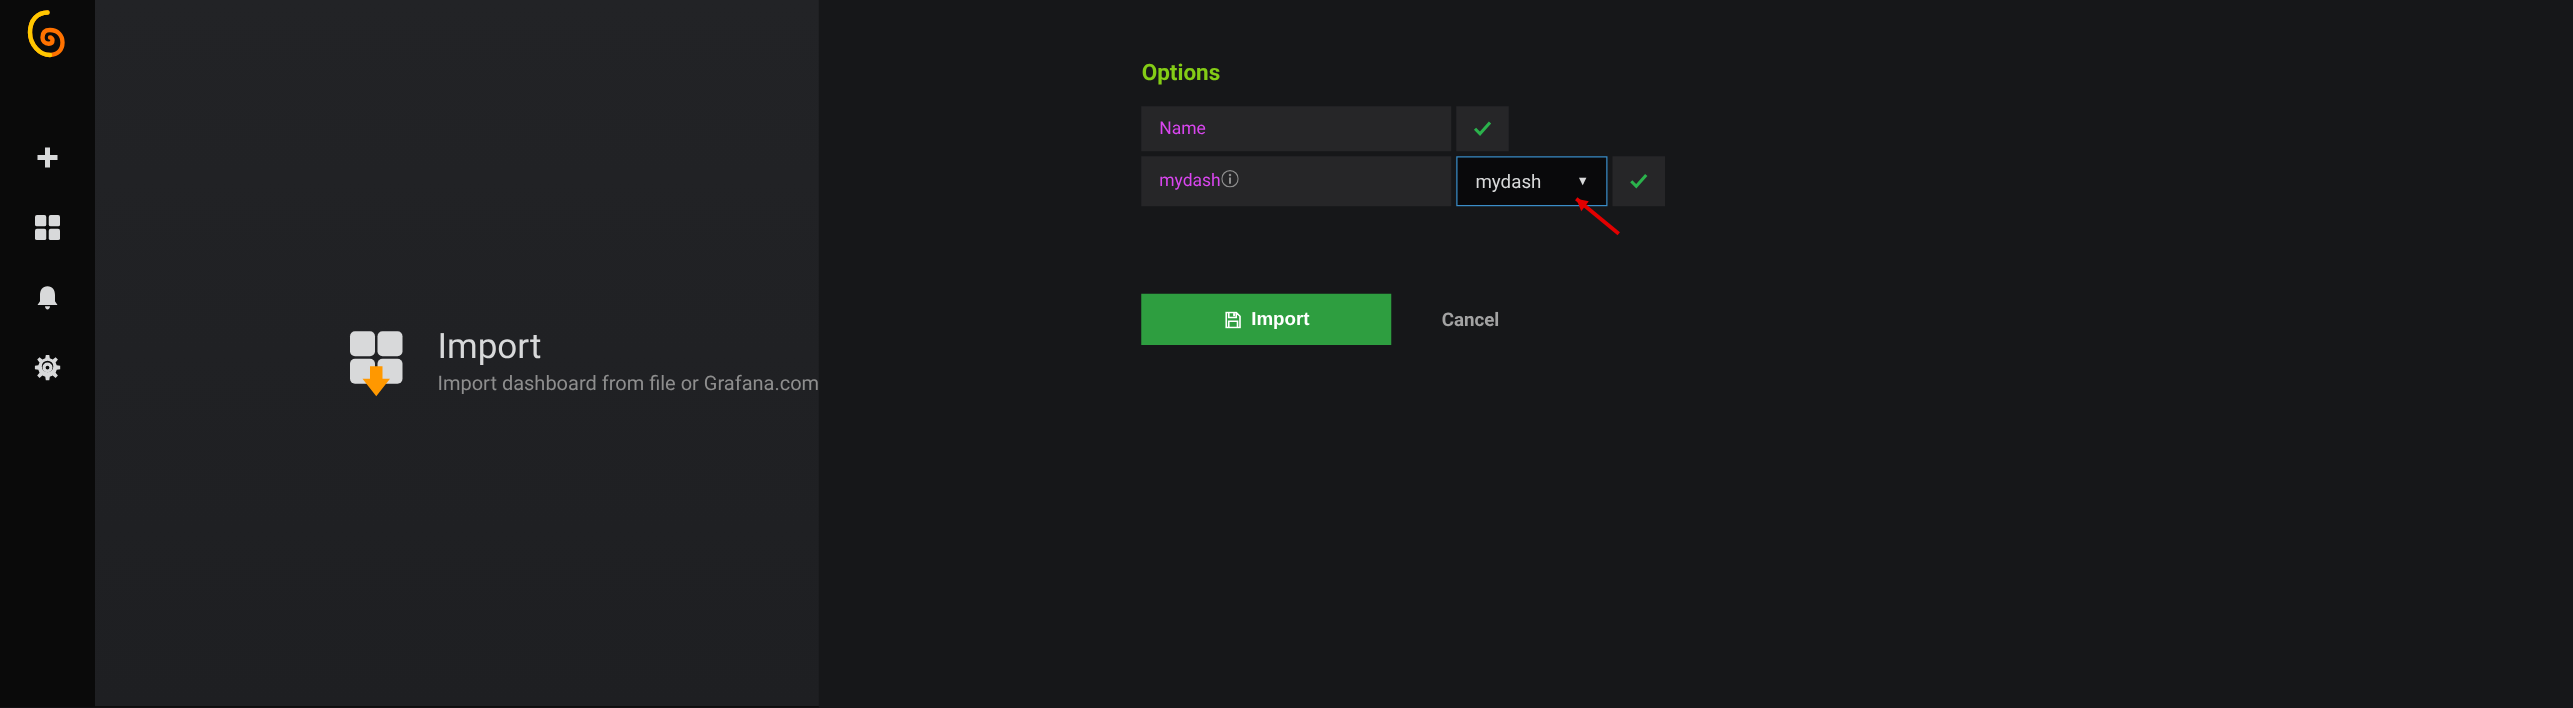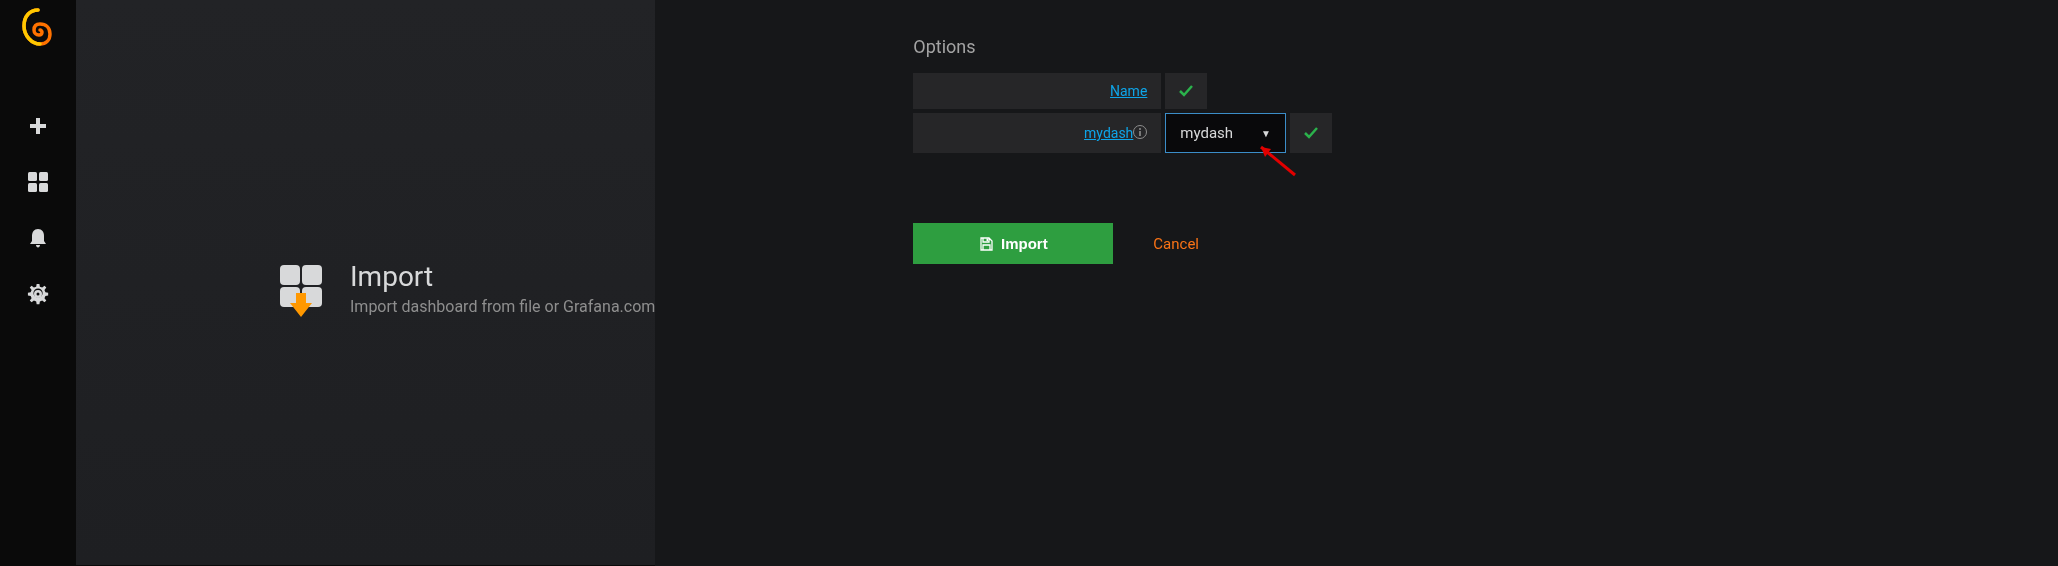--- a/index.html
+++ b/index.html
@@ -67,40 +67,40 @@
     }
     .header-text p {
       font-size: 16px;
       color: #8e8e8e;
     }
     .content {
       padding: 36px 200px 0 258px;
     }
     .options-title {
       font-size: 18px;
-      font-weight: 400;
-      color: #a3a3a3;
+      font-weight: 700;
+      color: #84cc16;
       margin-bottom: 16px;
+      margin-top: 12px;
     }
     .form-row {
       display: flex;
       margin-bottom: 4px;
       gap: 4px;
     }
     .form-label {
       background: #262628;
       padding: 10px 14px;
       width: 248px;
       display: flex;
       align-items: center;
-      justify-content: flex-end;
-      color: #0ea5e9;
+      justify-content: flex-start;
+      color: #d946ef;
       font-size: 14px;
       flex-shrink: 0;
-      text-decoration: underline;
     }
     .info-icon {
       color: #8e8e8e;
       font-size: 13px;
     }
     .form-input {
       flex: 1;
       background: #09090b;
       border: 1px solid #262628;
       color: #d8d9da;
@@ -152,24 +152,24 @@
       width: 200px;
       font-size: 15px;
       font-weight: 600;
       cursor: pointer;
       display: flex;
       align-items: center;
       justify-content: center;
       gap: 8px;
     }
     .btn-cancel {
-      color: #f97316;
+      color: #a3a3a3;
       font-size: 15px;
       cursor: pointer;
-      font-weight: 400;
+      font-weight: 700;
     }
     .arrow-annotation {
       position: absolute;
       pointer-events: none;
     }
   </style>
 </head>
 <body>
 
 <div class="sidebar">

